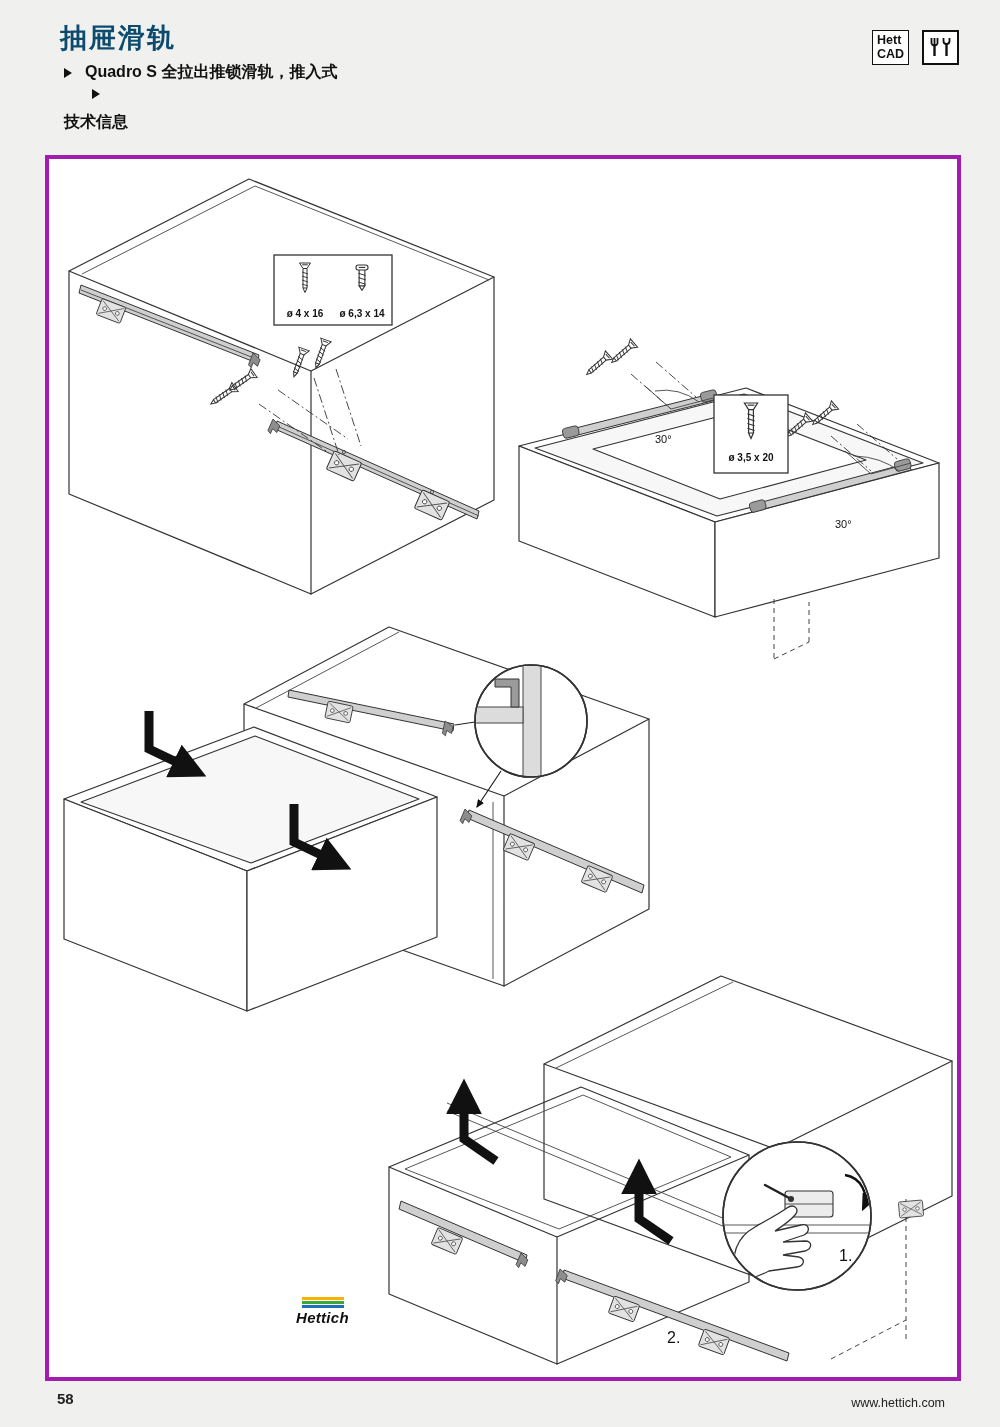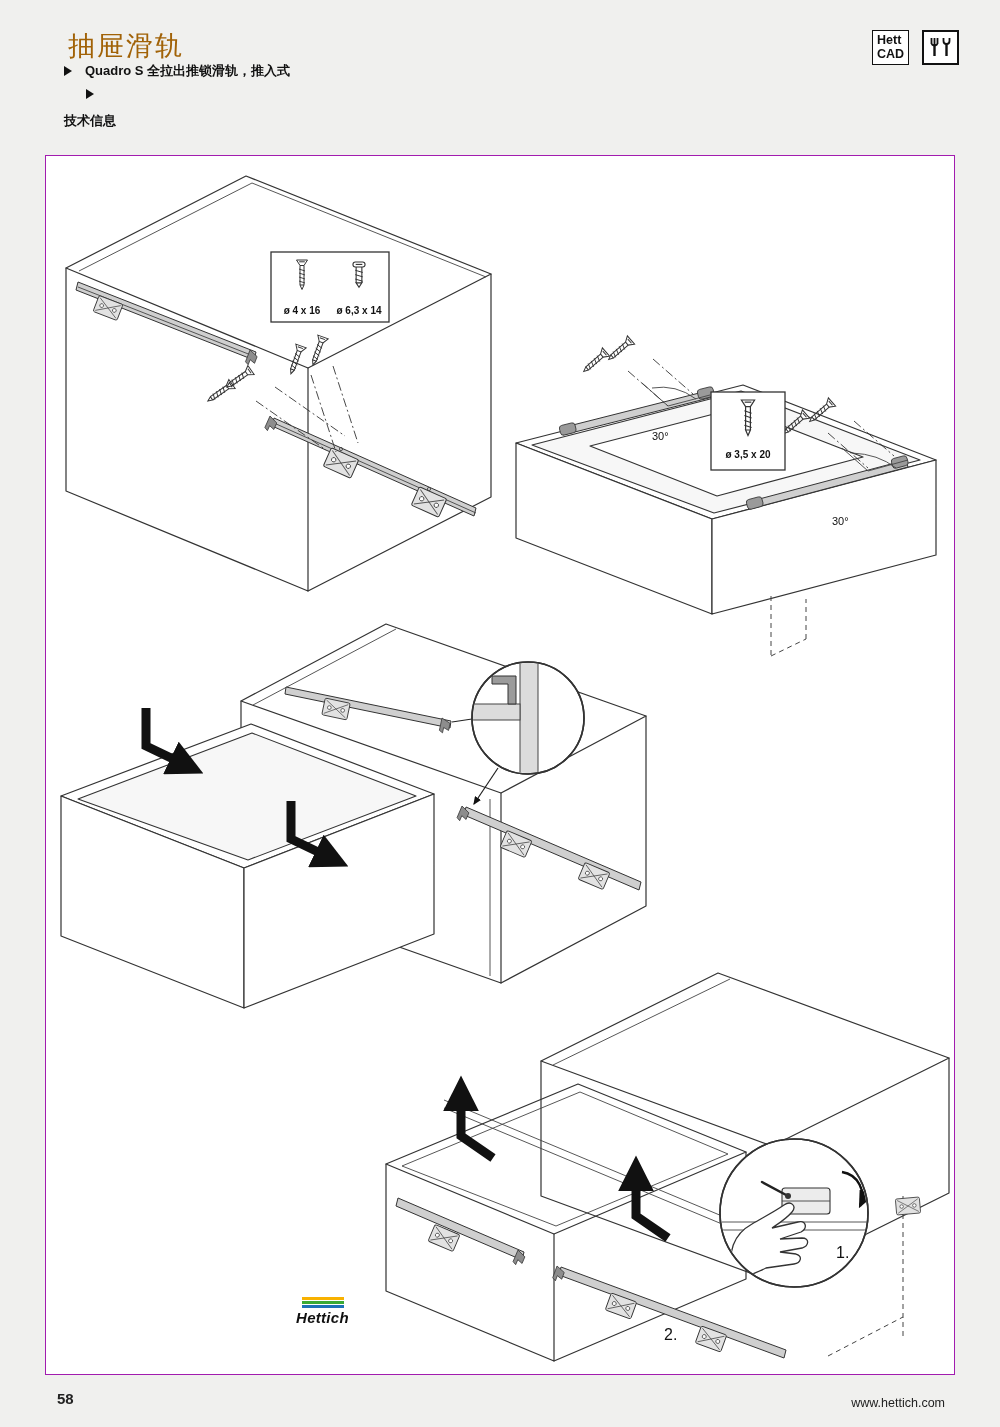--- a/index.html
+++ b/index.html
@@ -4,37 +4,37 @@
 <style>
   html,body{margin:0;padding:0;}
   body{
     width:1000px;height:1427px;position:relative;overflow:hidden;
     background:#f0f0ee;
     font-family:"Liberation Sans", sans-serif;
     color:#111;
   }
   
   .title{
-    position:absolute;left:60px;top:20px;margin:8px;
-    font-size:27px;font-weight:400;letter-spacing:2px;color:#a16207;
+    position:absolute;left:60px;top:20px;margin:0;
+    font-size:27px;font-weight:700;letter-spacing:2px;color:#0c4a6e;
   }
   .bullet{position:absolute;left:64px;display:flex;align-items:center;gap:13px;}
   .bullet.b1{top:62px;}
   .bullet.b2{top:89px;flex-direction:column;}
   .tri{width:0;height:0;border-left:8px solid #111;
        border-top:5.5px solid transparent;border-bottom:5.5px solid transparent;}
-  .btxt{font-size:13px;font-weight:700;color:#111;}
+  .btxt{font-size:16px;font-weight:700;color:#111;}
   .badges{position:absolute;top:30px;left:872px;display:flex;gap:13px;align-items:stretch;}
   .hettcad{border:1.5px solid #111;background:#fff;padding:2px 4px;
            font-size:12.5px;font-weight:700;line-height:1.15;display:flex;flex-direction:column;justify-content:center;}
   .toolsbox{border:2px solid #111;background:#fff;width:33px;display:flex;align-items:center;justify-content:center;}
   
   .panel{
     position:absolute;left:45px;top:155px;width:908px;height:1218px;
-    background:#fff;border:1px solid #a21caf;
+    background:#fff;border:4px solid #a21caf;
   }
   
   .ln{fill:none;stroke:#333;stroke-width:1.2;stroke-linejoin:round;stroke-linecap:round;}
   .thin{fill:none;stroke:#444;stroke-width:0.9;}
   .fwhite{fill:#fff;stroke:#333;stroke-width:1.2;stroke-linejoin:round;}
   .fpale{fill:#f7f7f7;stroke:#333;stroke-width:1.1;stroke-linejoin:round;}
   .rail{fill:#cfcfcf;stroke:#333;stroke-width:1;stroke-linejoin:round;}
   .cap{fill:#9a9a9a;stroke:#333;stroke-width:0.8;}
   .cl{fill:none;stroke:#333;stroke-width:0.9;stroke-dasharray:9 3 2 3;}
   .dash{fill:none;stroke:#444;stroke-width:1;stroke-dasharray:5 4;}

